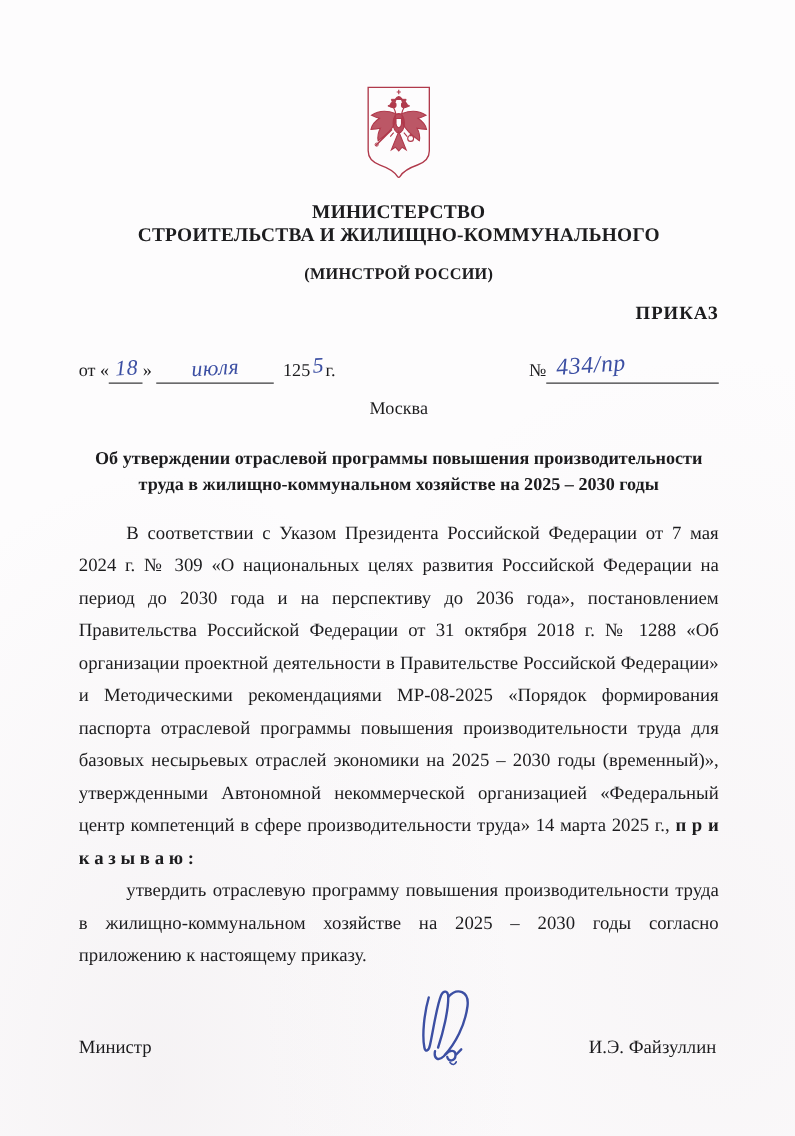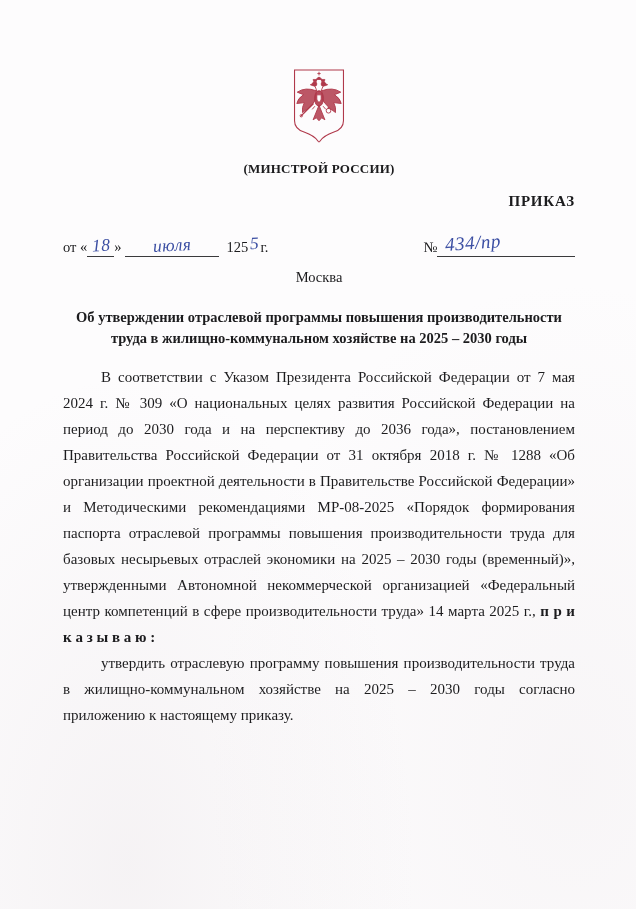--- a/index.html
+++ b/index.html
@@ -95,34 +95,48 @@
 
       <path d="M27.5,42 L24.5,45.5 M36.5,42 L39.5,45.5" stroke-width="1"></path>
       <path d="M26,39 L11.5,53.5" stroke-width="1.4"></path>
       <circle cx="12.5" cy="52.5" r="1.4" stroke-width=".8"></circle>
       <circle cx="42.5" cy="47" r="2.6" stroke-width="1"></circle>
       <path d="M42.5,43 V45 M41.3,44 H43.7" stroke-width=".9"></path>
     </svg>
   </div>
 
   <div class="ministry">
+    <div>МИНИСТЕРСТВО</div>
+    <div>СТРОИТЕЛЬСТВА И ЖИЛИЩНО-КОММУНАЛЬНОГО</div>
   </div>
 
   <div class="short-name">(МИНСТРОЙ РОССИИ)</div>
 
   <div class="doc-type">ПРИКАЗ</div>
 
   <div class="meta-row">
     <div class="date-block"><span>от «</span><span class="blank blank-day"><span class="ink">18</span></span><span>»</span> <span class="blank blank-month"><span class="ink">июля</span></span>&nbsp;&nbsp;<span>125</span><span class="ink ink-year">5</span><span>г.</span></div>
     <div class="number-block"><span>№</span><span class="blank blank-number"><span class="ink ink-number">434/пр</span></span></div>
   </div>
 
   <div class="city">Москва</div>
 
   <div class="doc-title">Об утверждении отраслевой программы повышения производительности труда в жилищно-коммунальном хозяйстве на 2025 – 2030 годы</div>
 
   <div class="body-text">
     <p><span>В соответствии с Указом Президента Российской Федерации от 7 мая 2024 г. № 309 «О национальных целях развития Российской Федерации на период до 2030 года и на перспективу до 2036 года», постановлением Правительства Российской Федерации от 31 октября 2018 г. № 1288 «Об организации проектной деятельности в Правительстве Российской Федерации» и Методическими рекомендациями МР-08-2025 «Порядок формирования паспорта отраслевой программы повышения производительности труда для базовых несырьевых отраслей экономики на 2025 – 2030 годы (временный)», утвержденными Автономной некоммерческой организацией «Федеральный центр компетенций в сфере производительности труда» 14 марта 2025 г., </span><span class="ordering-word">п р и к а з ы в а ю :</span></p>
     <p>утвердить отраслевую программу повышения производительности труда в жилищно-коммунальном хозяйстве на 2025 – 2030 годы согласно приложению к настоящему приказу.</p>
   </div>
 
+  <div class="sig-row">
+    <span>Министр</span>
+    <span class="sig-script">
+      <svg width="52" height="72" viewBox="0 0 52 72" fill="none" stroke="currentColor" stroke-width="1.9" stroke-linecap="round">
+        <path d="M12,10 C8.5,22 6.5,40 8.5,50 C9.3,54 12,53 13,48 C16,34 18.5,16 22,8 C24,3.8 27.5,4.6 27.6,9.5 C27.8,20 23.5,38 19.5,50"></path>
+        <path d="M27.6,9.5 C35,1.5 44.5,5 43,17 C41,32 33.5,47 24,57 C20,61 15.8,59.4 17,53"></path>
+        <path d="M25.5,55.5 C29,51.5 33.5,51.8 33.4,56.2 C33.3,61 27.5,62 26.8,57.5 M33.4,56.2 L38,51.5"></path>
+        <path d="M29,62 C31,64.5 33,64 34,61.5" stroke-width="1.3"></path>
+      </svg>
+    </span>
+    <span class="sig-name">И.Э. Файзуллин</span>
+  </div>
 
 </div>
 
 </body></html>

